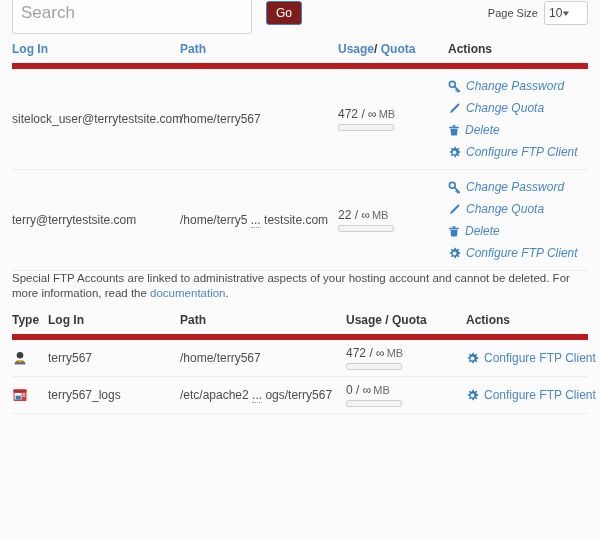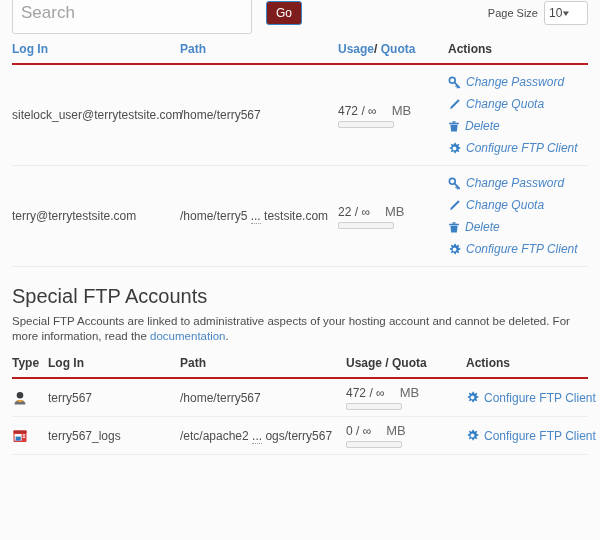--- a/index.html
+++ b/index.html
@@ -100,21 +100,21 @@
   table.ftp {
     width: 576px;
     border-collapse: collapse;
     table-layout: fixed;
   }
   table.ftp thead th {
     text-align: left;
     font-size: 12px;
     font-weight: bold;
     padding: 0 0 7px 0;
-    border-bottom: 2px solid #b91c1c;
+    border-bottom: 6px solid #b91c1c;
     vertical-align: bottom;
     color: #3a3a3a;
   }
   a.sort-link {
     color: #4a87c7;
     text-decoration: none;
     font-weight: bold;
   }
   .slash { color: #3a3a3a; font-weight: bold; }
   table.ftp tbody td {
@@ -138,23 +138,23 @@
   .trunc { border-bottom: 1px dotted #999; cursor: help; }
 
   
   .usage-text {
     font-size: 12px;
     color: #4d4d4d;
     white-space: nowrap;
     margin-bottom: 3px;
   }
   .usage-text .unit {
-    font-size: 13px;
+    font-size: 11px;
     color: #6a6a6a;
-    margin-left: 15px;
+    margin-left: 2px;
   }
   .usage-text .inf { font-size: 12px; }
   .meter {
     width: 56px;
     height: 7px;
     border: 1px solid #d0d0d0;
     background: #f3f3f3;
     border-radius: 2px;
     box-sizing: border-box;
   }
@@ -325,21 +325,20 @@
                 <circle cx="8" cy="8" r="2.4" fill="#fbfbfb"></circle>
               </svg>
               <span>Configure FTP Client</span>
             </a>
           </div>
         </td>
       </tr>
     </tbody>
   </table>
 
-  <h2 class="subtitle">Special FTP Accounts</h2>
   <p class="desc">
     <span>Special FTP Accounts are linked to administrative aspects of your hosting account and cannot be deleted. For more information, read the </span><a href="#">documentation</a><span>.</span>
   </p>
 
   <table class="ftp">
     <colgroup>
       <col class="sp-col-type">
         <col class="sp-col-login">
         <col class="sp-col-path">
         <col class="sp-col-usage">

